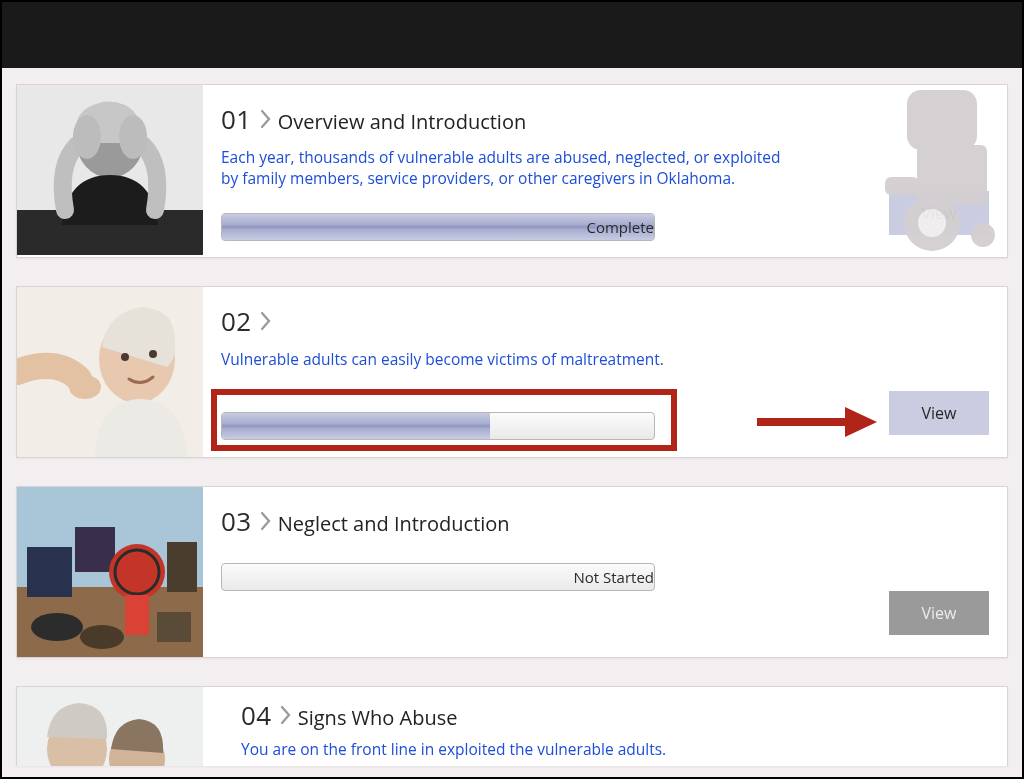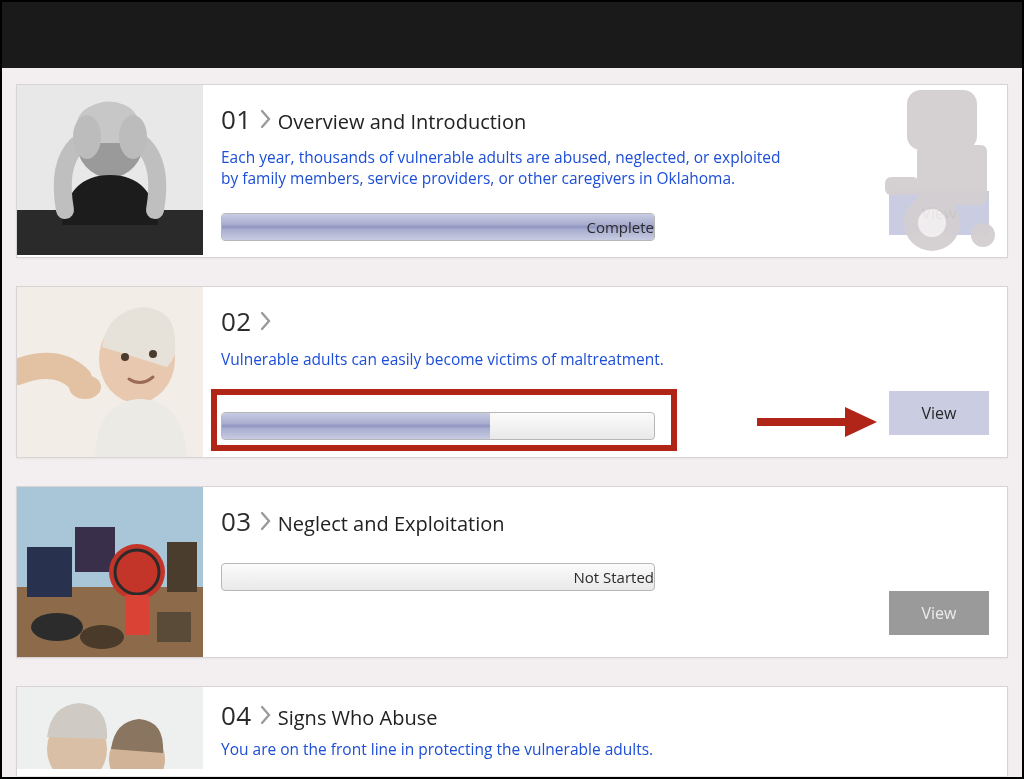--- a/index.html
+++ b/index.html
@@ -129,23 +129,24 @@
     position: absolute;
     border: 6px solid #b12418;
     pointer-events: none;
   }
   .arrow {
     position: absolute;
     pointer-events: none;
   }
   .module.last {
     margin-bottom: 8px;
-    height: 90px;
+    height: 80px;
     overflow: hidden;
     border-bottom: none;
+    gap: 20px;
   }
   .module.last .thumb { height: 82px; }
   .module.last .body { padding-top: 10px; }
   .module.last .desc { margin-top: 6px; }
 </style>
 </head>
 <body>
 
 <div class="topbar"></div>
 
@@ -254,21 +255,21 @@
       </svg>
     </div>
     <div class="body">
       <div class="titleRow">
         <span class="num">03</span>
         <span class="chev">
           <svg viewBox="0 0 12 20">
               <path d="M2 2 L9 10 L2 18" stroke="#9a9a9a" stroke-width="2.3" fill="none" stroke-linecap="round"></path>
             </svg>
         </span>
-        <span class="title">Neglect and Exploitation</span>
+        <span class="title">Neglect and Introduction</span>
       </div>
       <div class="progressWrap">
         <div class="progressFill" style="width:0%"></div>
         <span class="progressLabel">Not Started</span>
       </div>
     </div>
     <div class="rightSlot">
       <button class="viewBtn disabled">View</button>
     </div>
   </div>
@@ -286,18 +287,18 @@
     <div class="body">
       <div class="titleRow">
         <span class="num">04</span>
         <span class="chev">
           <svg viewBox="0 0 12 20">
               <path d="M2 2 L9 10 L2 18" stroke="#9a9a9a" stroke-width="2.3" fill="none" stroke-linecap="round"></path>
             </svg>
         </span>
         <span class="title">Signs Who Abuse</span>
       </div>
-      <div class="desc">You are on the front line in protecting the vulnerable adults.</div>
+      <div class="desc">You are on the front line in exploited the vulnerable adults.</div>
     </div>
     <div class="rightSlot"></div>
   </div>
 
 </div>
 
 </body></html>

